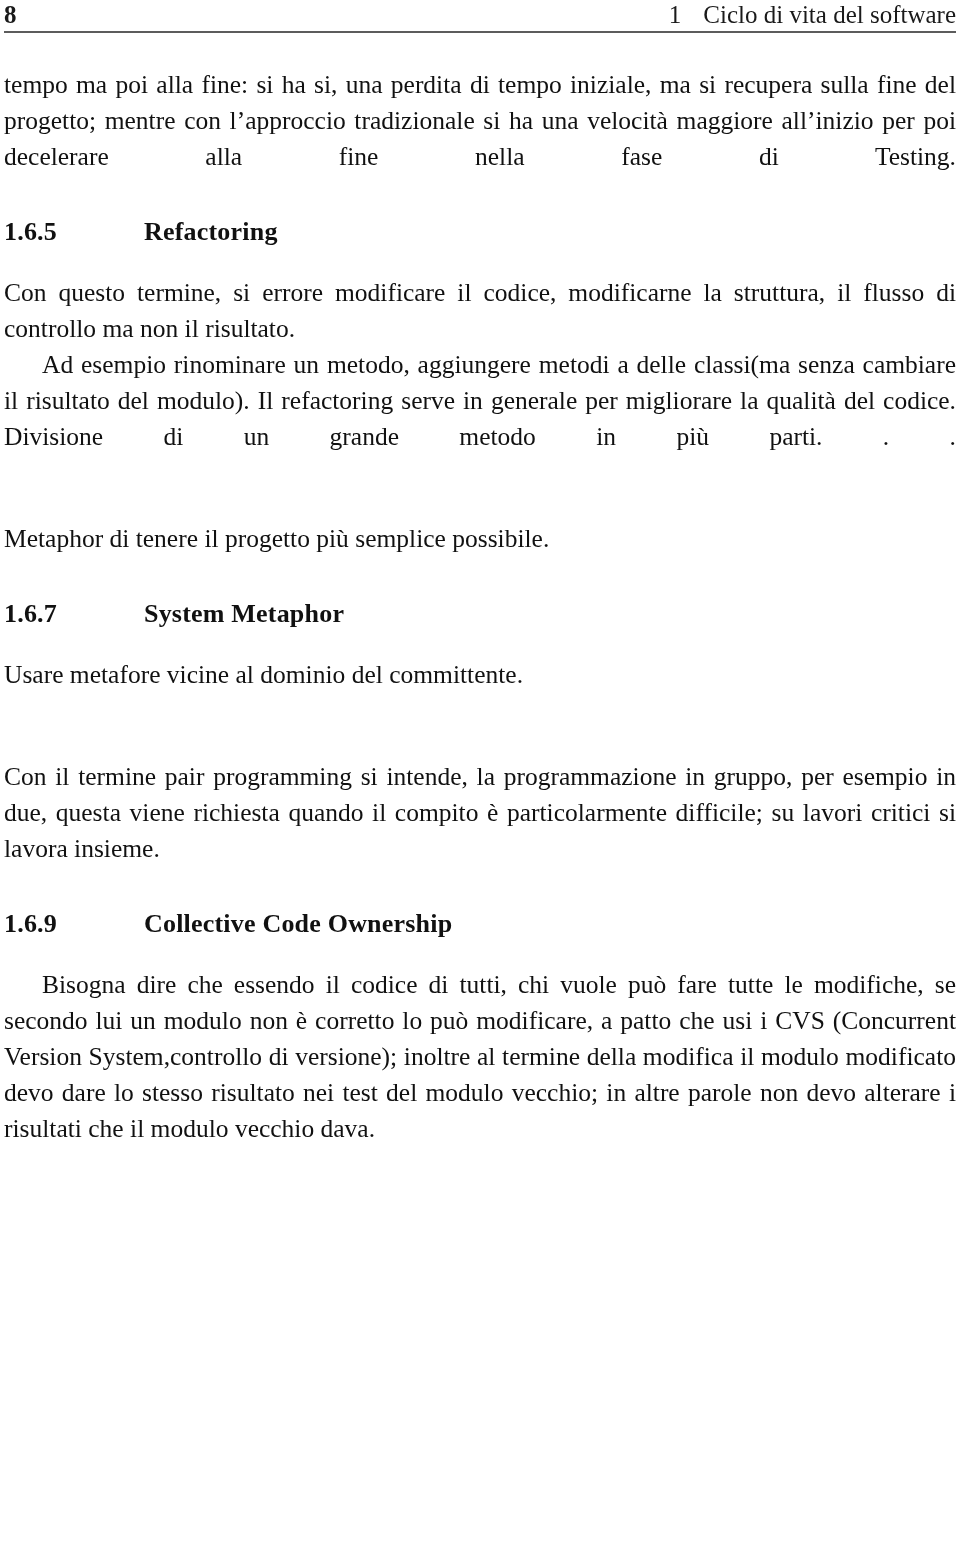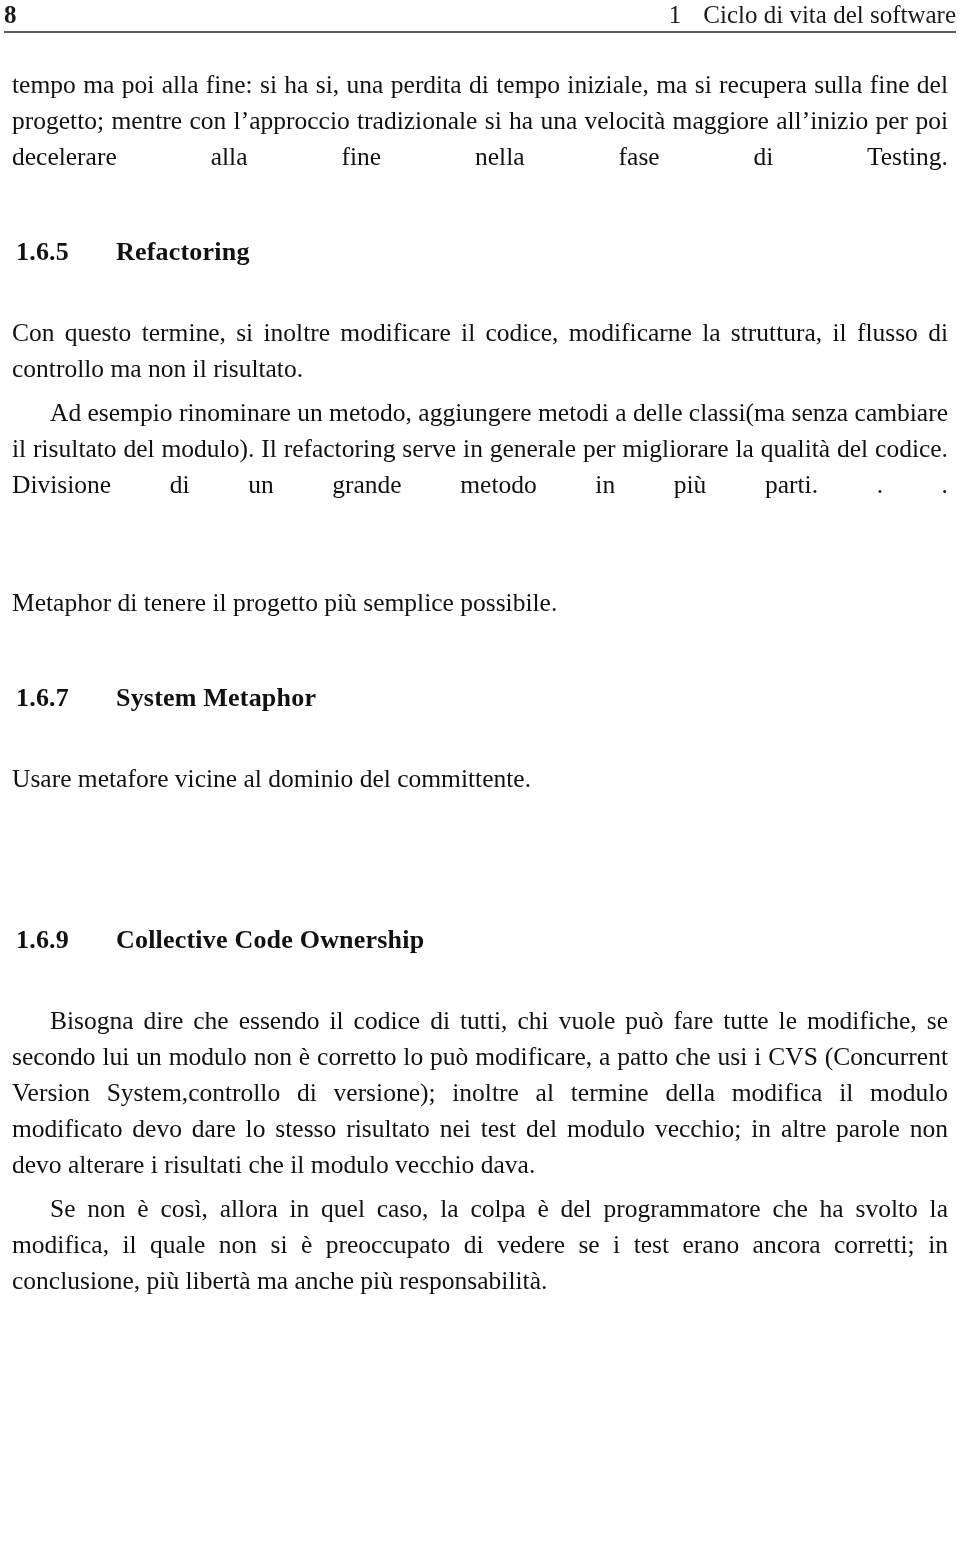--- a/index.html
+++ b/index.html
@@ -51,45 +51,46 @@
     margin: 1px 0 0 0;
   }
 
   
   .body {
     margin-top: 34px;
     font-size: 25.5px;
     line-height: 36px;
   }
   p.para {
-    margin: 8px;
+    margin: 0;
     text-align: justify;
     text-justify: inter-word;
     hyphens: none;
     -webkit-hyphens: none;
   }
   p.para.indent {
     text-indent: 38px;
   }
   p.para.noindent {
     text-indent: 0;
   }
   
   p.para.fulljust {
     text-align-last: justify;
   }
 
   h3.section {
-    margin: 12px;
+    margin: 0;
     font-size: 26px;
     line-height: 34px;
     font-weight: bold;
     letter-spacing: 0.2px;
     display: flex;
     align-items: baseline;
+    gap: 40px;
   }
   h3.section .secnum {
     display: inline-block;
     min-width: 100px;
   }
   h3.section .sectitle { }
 
   
   .gap-before-section { height: 40px; }
   .gap-after-section  { height: 26px; }
@@ -111,41 +112,41 @@
   <div class="body">
 
     <p class="para noindent fulljust">tempo ma poi alla fine: si ha si, una perdita di tempo iniziale, ma si recupera sulla fine del progetto; mentre con l’approccio tradizionale si ha una velocità maggiore all’inizio per poi decelerare alla fine nella fase di Testing.</p>
 
     <div class="gap-before-section"></div>
     <h3 class="section">
       <span class="secnum">1.6.5</span>
       <span class="sectitle">Refactoring</span>
     </h3>
     <div class="gap-after-section"></div>
-    <p class="para noindent">Con questo termine, si inoltre modificare il codice, modificarne la struttura, il flusso di controllo ma non il risultato.</p>
+    <p class="para noindent">Con questo termine, si errore modificare il codice, modificarne la struttura, il flusso di controllo ma non il risultato.</p>
     <p class="para indent fulljust">Ad esempio rinominare un metodo, aggiungere metodi a delle classi(ma senza cambiare il risultato del modulo). Il refactoring serve in generale per migliorare la qualità del codice. Divisione di un grande metodo in più parti. . .</p>
 
     <div class="gap-before-section"></div>
     <div class="gap-after-section"></div>
     <p class="para noindent">Metaphor di tenere il progetto più semplice possibile.</p>
 
     <div class="gap-before-section"></div>
     <h3 class="section">
       <span class="secnum">1.6.7</span>
       <span class="sectitle">System Metaphor</span>
     </h3>
     <div class="gap-after-section"></div>
     <p class="para noindent">Usare metafore vicine al dominio del committente.</p>
 
     <div class="gap-before-section"></div>
     <div class="gap-after-section"></div>
+    <p class="para noindent">Con il termine pair programming si intende, la programmazione in gruppo, per esempio in due, questa viene richiesta quando il compito è particolarmente difficile; su lavori critici si lavora insieme.</p>
 
     <div class="gap-before-section"></div>
     <h3 class="section">
       <span class="secnum">1.6.9</span>
       <span class="sectitle">Collective Code Ownership</span>
     </h3>
     <div class="gap-after-section"></div>
     <p class="para indent">Bisogna dire che essendo il codice di tutti, chi vuole può fare tutte le modifiche, se secondo lui un modulo non è corretto lo può modificare, a patto che usi i CVS (Concurrent Version System,controllo di versione); inoltre al termine della modifica il modulo modificato devo dare lo stesso risultato nei test del modulo vecchio; in altre parole non devo alterare i risultati che il modulo vecchio dava.</p>
-    <p class="para indent">Se non è così, allora in quel caso, la colpa è del programmatore che ha svolto la modifica, il quale non si è preoccupato di vedere se i test erano ancora corretti; in conclusione, più libertà ma anche più responsabilità.</p>
 
   </div>
 </div>
 
 </body></html>

